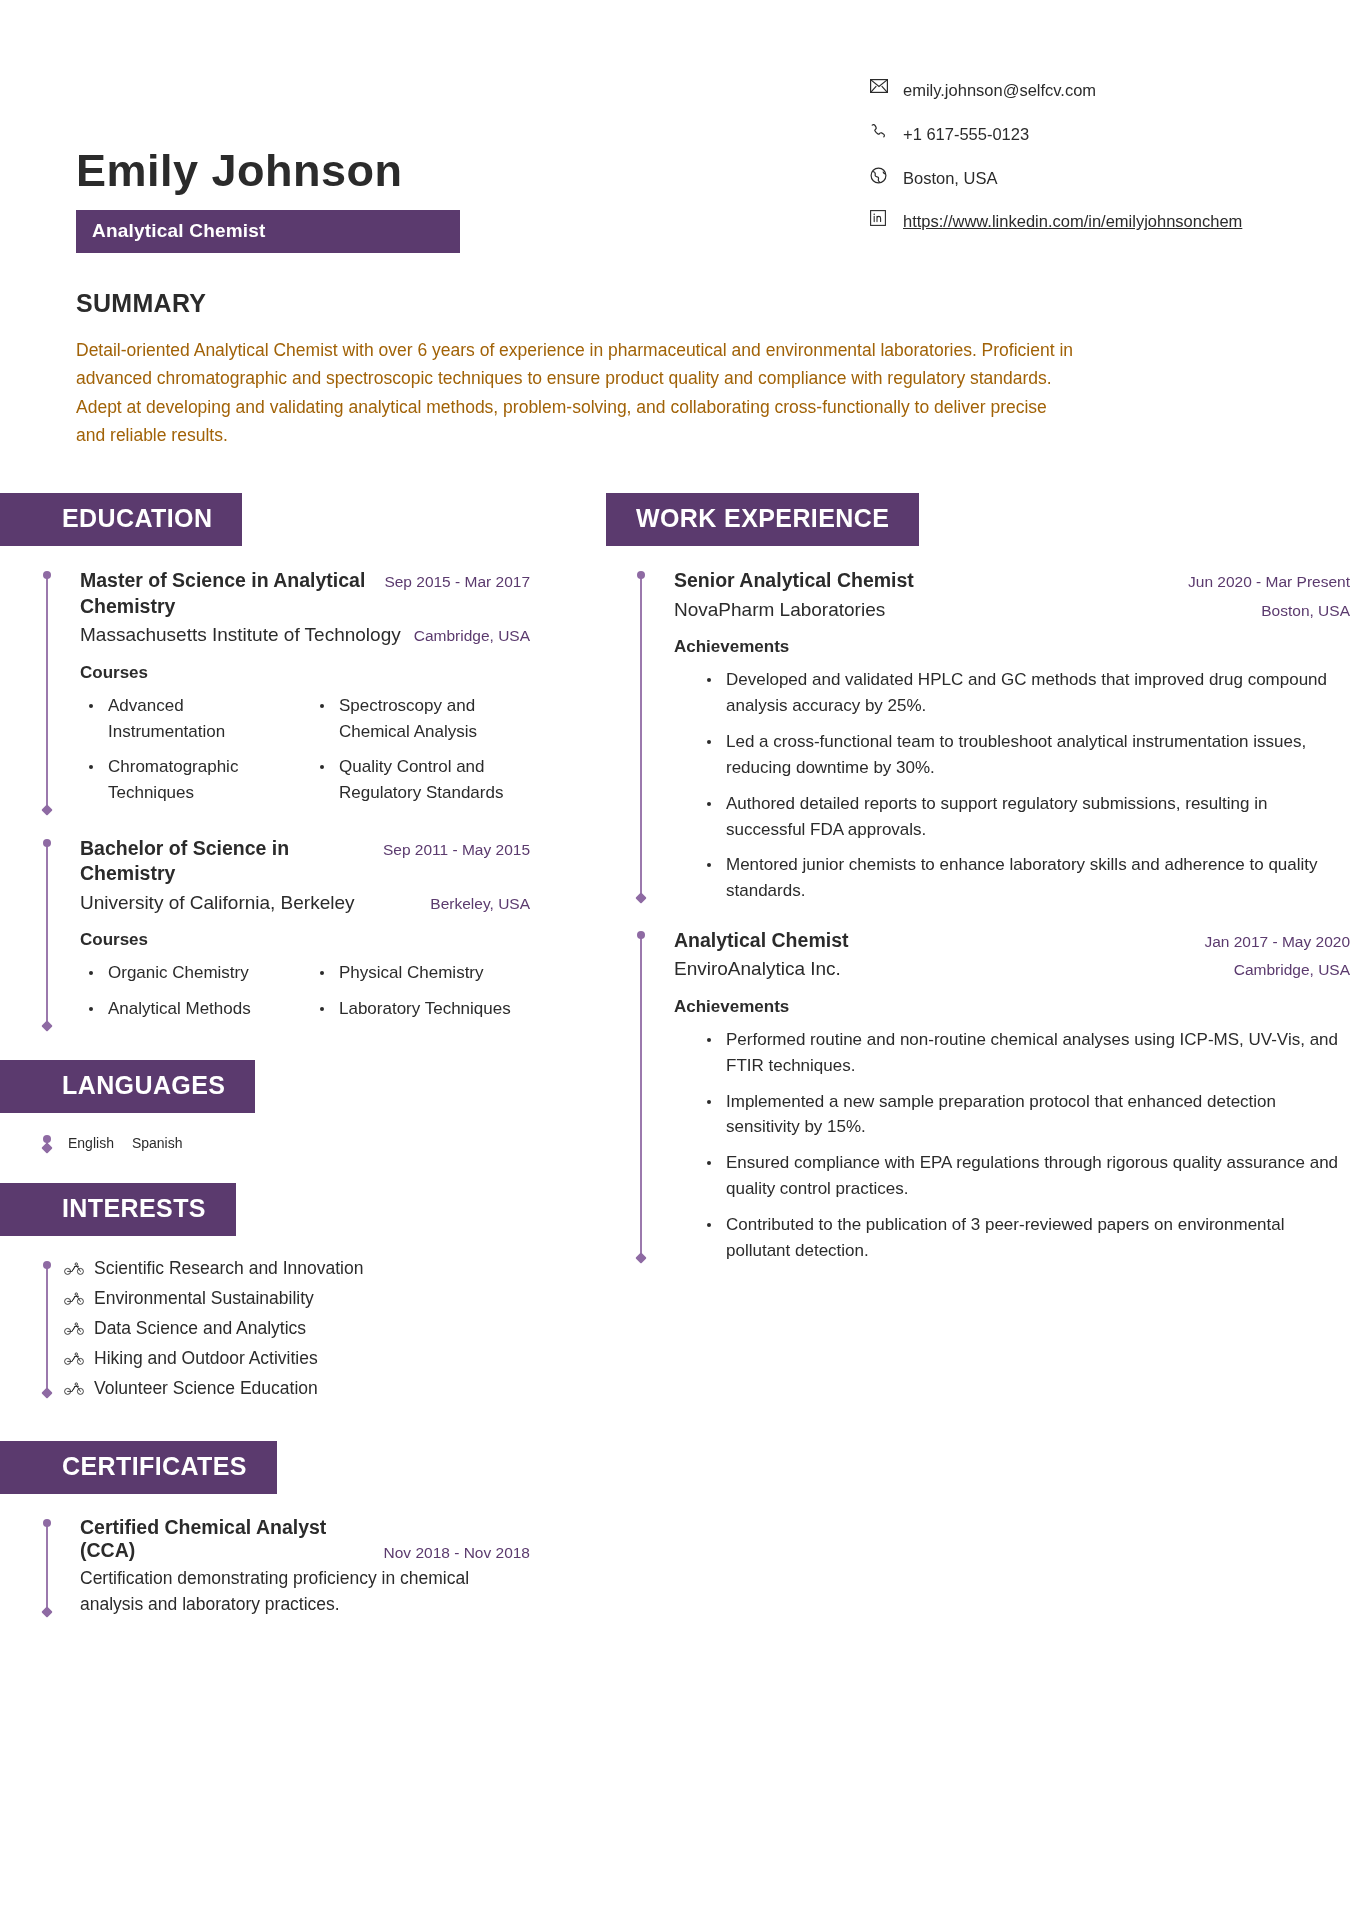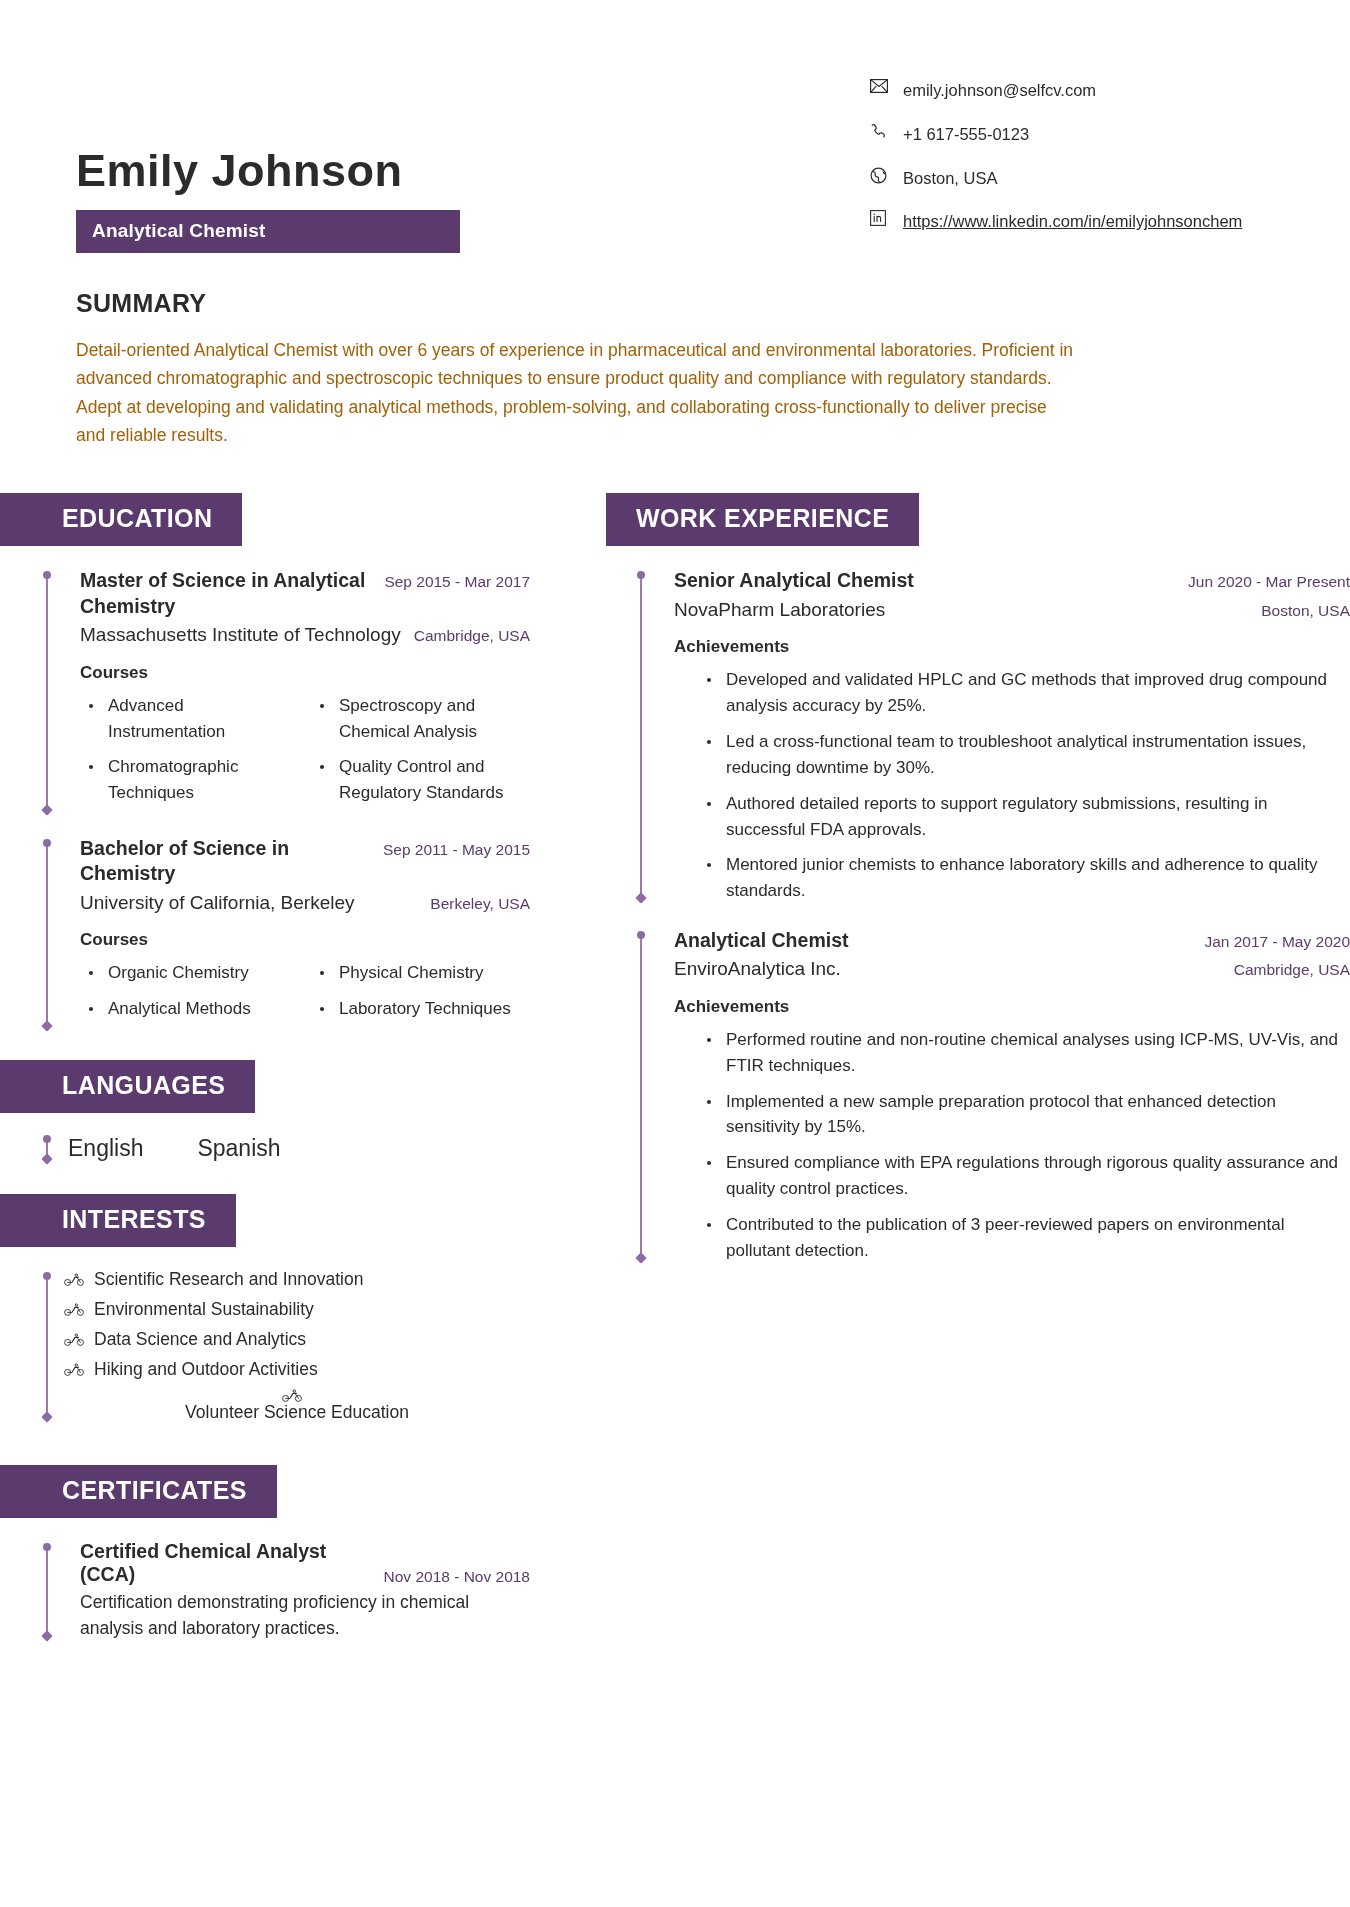--- a/index.html
+++ b/index.html
@@ -201,22 +201,22 @@
     grid-template-columns: 1fr 1fr;
     column-gap: 12px;
     row-gap: 0px;
     margin-top: 10px;
   }
   .courses-grid li { margin-bottom: 16px; }
 
   
   .lang-row {
     display: flex;
-    gap: 54px;
-    font-size: 23px;
+    gap: 18px;
+    font-size: 14px;
     color: #2b2b2b;
     padding-left: 4px;
   }
 
   
   .interest-item {
     display: flex;
     align-items: center;
     font-size: 17.5px;
     color: #2b2b2b;
@@ -426,21 +426,21 @@
                 <svg width="20" height="13" viewBox="0 0 20 13" fill="none" stroke="#2b2b2b" stroke-width="0.9">
                   <circle cx="3.6" cy="9.4" r="3"></circle>
                     <circle cx="16.4" cy="9.4" r="3"></circle>
                   <circle cx="12.3" cy="2.1" r="1.2"></circle>
                   <path d="M3.6 9.4 L8 9.4 L11.4 4.2 L14.4 4.2 M8 9.4 L10.5 5 M16.4 9.4 L13.4 5 M10.5 4.5 H14.2" stroke-linecap="round"></path>
                 </svg>
               </span>
               <span>Hiking and Outdoor Activities</span>
             </div>
 
-            <div class="interest-item" style="margin-bottom:0;flex-direction:column;">
+            <div class="interest-item" style="margin-bottom:0;">
               <span class="bike">
                 <svg width="20" height="13" viewBox="0 0 20 13" fill="none" stroke="#2b2b2b" stroke-width="0.9">
                   <circle cx="3.6" cy="9.4" r="3"></circle>
                     <circle cx="16.4" cy="9.4" r="3"></circle>
                   <circle cx="12.3" cy="2.1" r="1.2"></circle>
                   <path d="M3.6 9.4 L8 9.4 L11.4 4.2 L14.4 4.2 M8 9.4 L10.5 5 M16.4 9.4 L13.4 5 M10.5 4.5 H14.2" stroke-linecap="round"></path>
                 </svg>
               </span>
               <span>Volunteer Science Education</span>
             </div>

